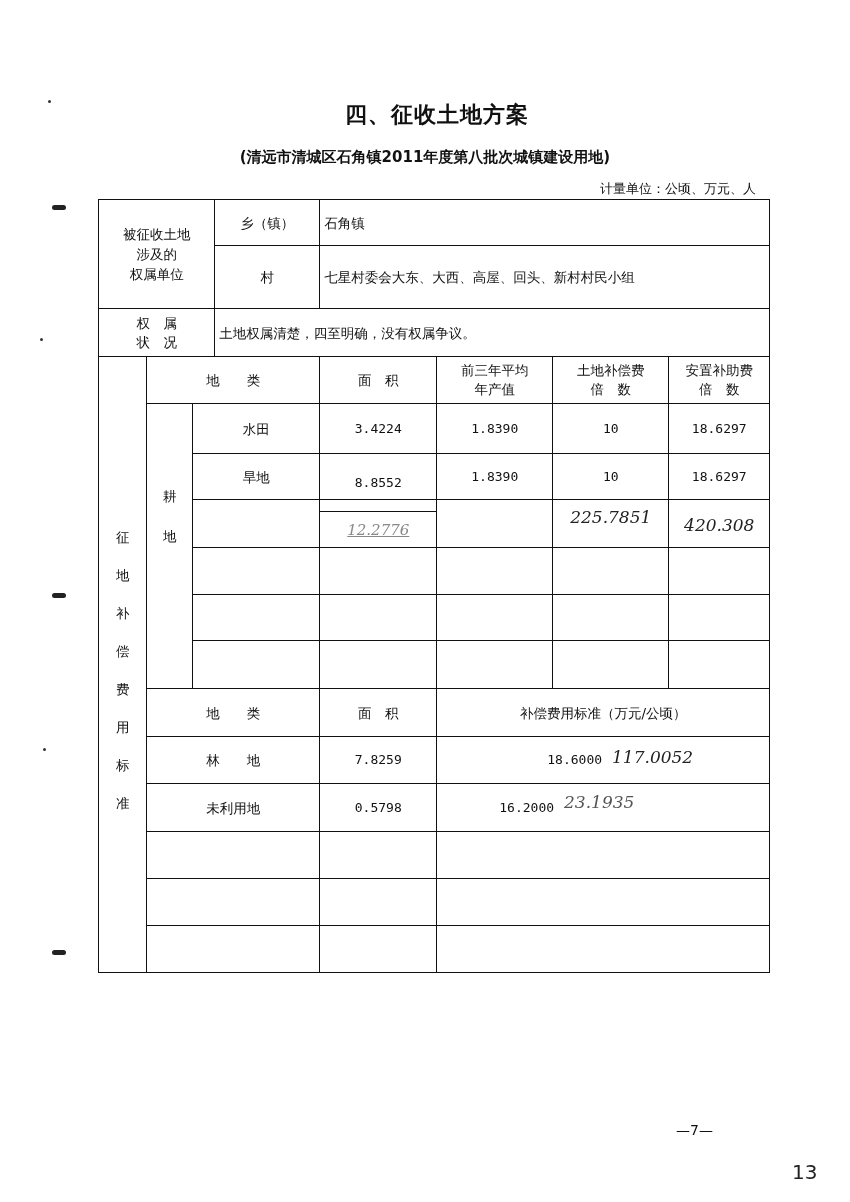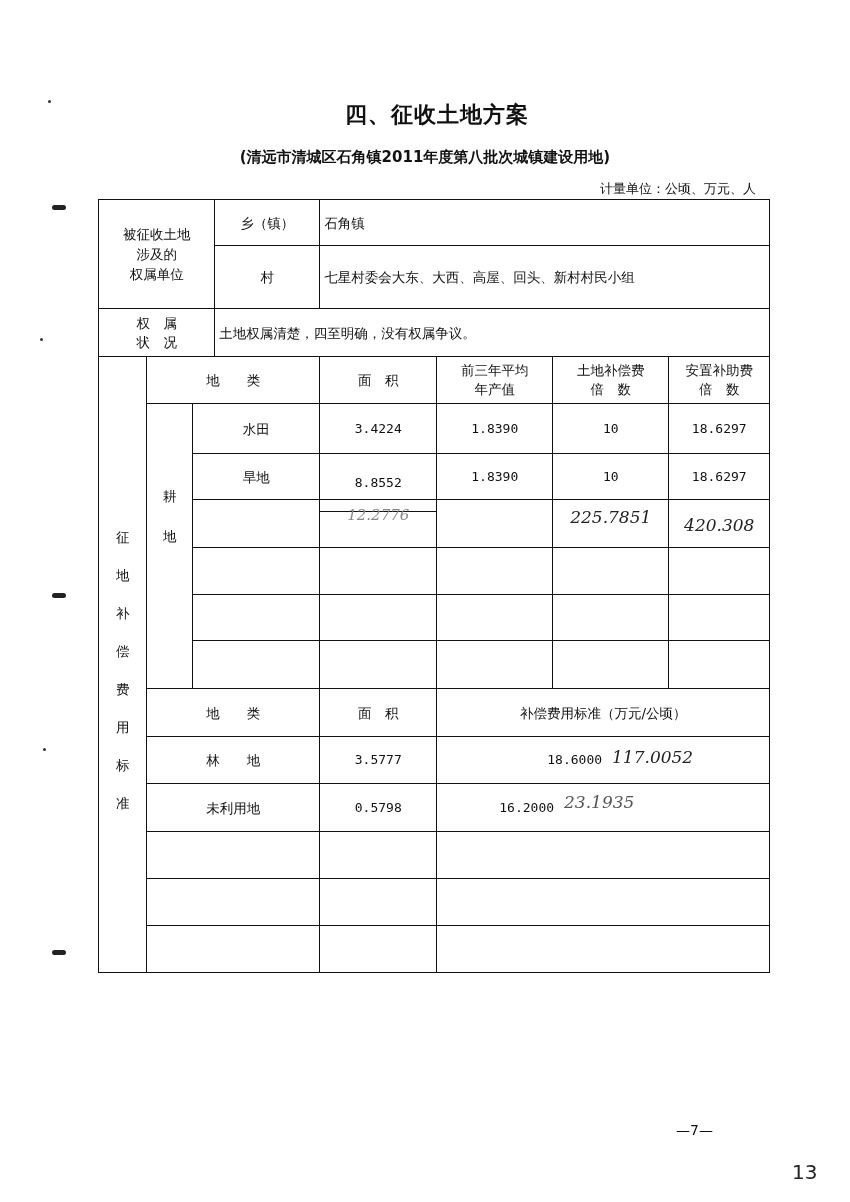--- a/index.html
+++ b/index.html
@@ -92,21 +92,21 @@
   <div class="cell num" style="left:553px;top:404px;width:117px;height:51px;">10</div>
   <div class="cell num" style="left:669px;top:404px;width:102px;height:51px;">18.6297</div>
 
   <div class="cell" style="left:193px;top:454px;width:128px;height:47px;">旱地</div>
   <div class="cell num" style="left:320px;top:454px;width:118px;height:59px;">8.8552</div>
   <div class="cell num" style="left:437px;top:454px;width:117px;height:47px;">1.8390</div>
   <div class="cell num" style="left:553px;top:454px;width:117px;height:47px;">10</div>
   <div class="cell num" style="left:669px;top:454px;width:102px;height:47px;">18.6297</div>
 
   <div class="cell" style="left:193px;top:500px;width:128px;height:49px;"></div>
-  <div class="cell hand" style="left:320px;top:500px;width:118px;height:49px;align-items:flex-start;padding-top:5px;color:#888;font-size:15px;">12.2776</div>
+  <div class="cell hand" style="left:320px;top:500px;width:118px;height:49px;align-items:flex-start;padding-top:20px;color:#888;font-size:15px;text-decoration:underline;">12.2776</div>
   <div class="cell" style="left:437px;top:500px;width:117px;height:49px;"></div>
   <div class="cell hand" style="left:553px;top:500px;width:117px;height:49px;align-items:flex-start;padding-top:6px;">225.7851</div>
   <div class="cell hand" style="left:669px;top:500px;width:102px;height:49px;align-items:flex-start;padding-top:14px;">420.308</div>
 
   <div class="cell" style="left:193px;top:548px;width:128px;height:48px;"></div>
   <div class="cell" style="left:320px;top:548px;width:118px;height:48px;"></div>
   <div class="cell" style="left:437px;top:548px;width:117px;height:48px;"></div>
   <div class="cell" style="left:553px;top:548px;width:117px;height:48px;"></div>
   <div class="cell" style="left:669px;top:548px;width:102px;height:48px;"></div>
 
@@ -120,21 +120,21 @@
   <div class="cell" style="left:320px;top:641px;width:118px;height:49px;"></div>
   <div class="cell" style="left:437px;top:641px;width:117px;height:49px;"></div>
   <div class="cell" style="left:553px;top:641px;width:117px;height:49px;"></div>
   <div class="cell" style="left:669px;top:641px;width:102px;height:49px;"></div>
 
   <div class="cell" style="left:147px;top:689px;width:174px;height:49px;">地　　类</div>
   <div class="cell" style="left:320px;top:689px;width:118px;height:49px;">面　积</div>
   <div class="cell" style="left:437px;top:689px;width:334px;height:49px;">补偿费用标准（万元/公顷）</div>
 
   <div class="cell" style="left:147px;top:737px;width:174px;height:48px;">林　　地</div>
-  <div class="cell num" style="left:320px;top:737px;width:118px;height:48px;">3.5777</div>
+  <div class="cell num" style="left:320px;top:737px;width:118px;height:48px;">7.8259</div>
   <div class="cell" style="left:437px;top:737px;width:334px;height:48px;justify-content:flex-start;">
     <span class="num" style="margin-left:110px;">18.6000</span>
     <span class="hand" style="margin-left:10px;margin-top:-6px;">117.0052</span>
   </div>
 
   <div class="cell" style="left:147px;top:784px;width:174px;height:49px;">未利用地</div>
   <div class="cell num" style="left:320px;top:784px;width:118px;height:49px;">0.5798</div>
   <div class="cell" style="left:437px;top:784px;width:334px;height:49px;justify-content:flex-start;">
     <span class="num" style="margin-left:62px;">16.2000</span>
     <span class="hand" style="margin-left:10px;margin-top:-10px;color:#555;">23.1935</span>

